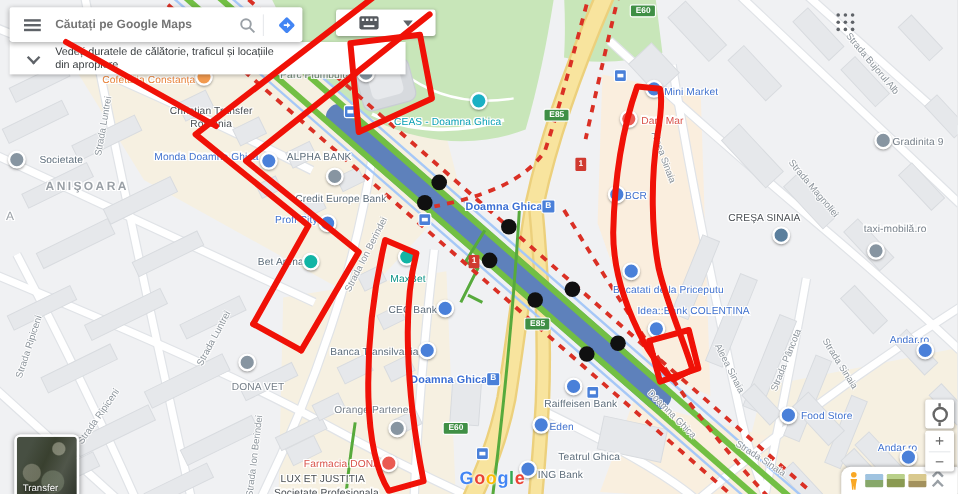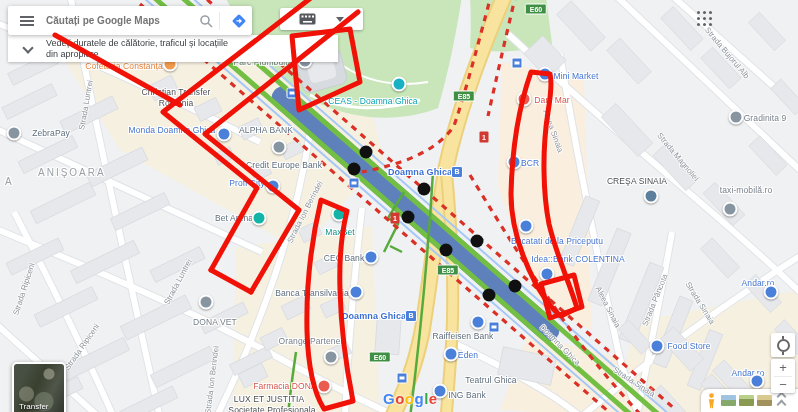--- a/index.html
+++ b/index.html
@@ -265,23 +265,23 @@
       <div class="mlabel c-bank" style="left: 312px; top: 293px;">Banca Transilvania</div>
       <div class="pin" style="left: 356px; top: 292px; background: rgb(74, 128, 217);"></div>
       <div class="mlabel c-gray" style="left: 311px; top: 341px;">Orange Partener</div>
       <div class="pin" style="left: 331px; top: 357px; background: rgb(135, 149, 161);"></div>
       <div class="mlabel c-red" style="left: 285px; top: 386px;">Farmacia DONA</div>
       <div class="pin" style="left: 324px; top: 386px; background: rgb(234, 91, 82);"></div>
       <div class="mlabel c-dark" style="left: 269px; top: 399px;">LUX ET JUSTITIA</div>
       <div class="mlabel c-dark" style="left: 272px; top: 410px;">Societate Profesionala</div>
       <div class="mlabel c-gray" style="left: 215px; top: 322px;">DONA VET</div>
       <div class="pin" style="left: 206px; top: 302px; background: rgb(135, 149, 161);"></div>
-      <div class="mlabel c-bank" style="left: 51px; top: 133px;">ZebraPay</div>
+      <div class="mlabel c-bank" style="left: 51px; top: 133px;">Societate</div>
       <div class="pin" style="left: 14px; top: 133px; background: rgb(135, 149, 161);"></div>
-      <div class="mlabel c-area" style="left: 38px; top: 172px; transform: translate(0px, -50%);">ANIŞOARA</div>
+      <div class="mlabel c-area" style="left: 38px; top: 156px; transform: translate(0px, -50%); font-weight: bold;">ANIŞOARA</div>
       <div class="mlabel c-area" style="left: 5px; top: 181px; transform: translate(0px, -50%);">A</div>
       <div class="mlabel c-cyan" style="left: 373px; top: 101px;">CEAS - Doamna Ghica</div>
       <div class="pin" style="left: 399px; top: 84px; background: rgb(26, 176, 196);"></div>
       <div class="mlabel c-transit" style="left: 420px; top: 172px;">Doamna Ghica</div>
       <div class="bicon" style="left: 457px; top: 172px;">B</div>
       <div class="mlabel c-transit" style="left: 374px; top: 316px;">Doamna Ghica</div>
       <div class="bicon" style="left: 411px; top: 316px;">B</div>
       <div class="mlabel c-blue" style="left: 576px; top: 76px;">Mini Market</div>
       <div class="pin" style="left: 545px; top: 74px; background: rgb(74, 128, 217);"></div>
       <div class="mlabel c-red" style="left: 552px; top: 100px;">Dani Mar</div>
@@ -293,21 +293,21 @@
       <div class="mlabel c-dark" style="left: 637px; top: 181px;">CREŞA SINAIA</div>
       <div class="pin" style="left: 651px; top: 196px; background: rgb(91, 127, 157);"></div>
       <div class="mlabel c-gray" style="left: 746px; top: 190px;">taxi-mobilă.ro</div>
       <div class="pin" style="left: 730px; top: 209px; background: rgb(135, 149, 161);"></div>
       <div class="mlabel c-blue" style="left: 557px; top: 241px;">Bucatati de la Priceputu</div>
       <div class="pin" style="left: 526px; top: 226px; background: rgb(74, 128, 217);"></div>
       <div class="mlabel c-blue" style="left: 578px; top: 259px;">Idea::Bank COLENTINA</div>
       <div class="pin" style="left: 547px; top: 274px; background: rgb(74, 128, 217);"></div>
       <div class="mlabel c-blue" style="left: 758px; top: 283px;">Andar.ro</div>
       <div class="pin" style="left: 771px; top: 292px; background: rgb(74, 128, 217);"></div>
-      <div class="mlabel c-bank" style="left: 463px; top: 336px;">Raiffeisen Bank</div>
+      <div class="mlabel c-bank" style="left: 484px; top: 336px;">Raiffeisen Bank</div>
       <div class="pin" style="left: 478px; top: 322px; background: rgb(74, 128, 217);"></div>
       <div class="mlabel c-blue" style="left: 468px; top: 355px;">Eden</div>
       <div class="pin" style="left: 451px; top: 354px; background: rgb(74, 128, 217);"></div>
       <div class="mlabel c-bank" style="left: 491px; top: 380px;">Teatrul Ghica</div>
       <div class="mlabel c-bank" style="left: 467px; top: 395px;">ING Bank</div>
       <div class="pin" style="left: 440px; top: 391px; background: rgb(74, 128, 217);"></div>
       <div class="mlabel c-blue" style="left: 689px; top: 346px;">Food Store</div>
       <div class="pin" style="left: 657px; top: 346px; background: rgb(74, 128, 217);"></div>
       <div class="mlabel c-blue" style="left: 748px; top: 373px;">Andar.ro</div>
       <div class="pin" style="left: 757px; top: 381px; background: rgb(74, 128, 217);"></div>

